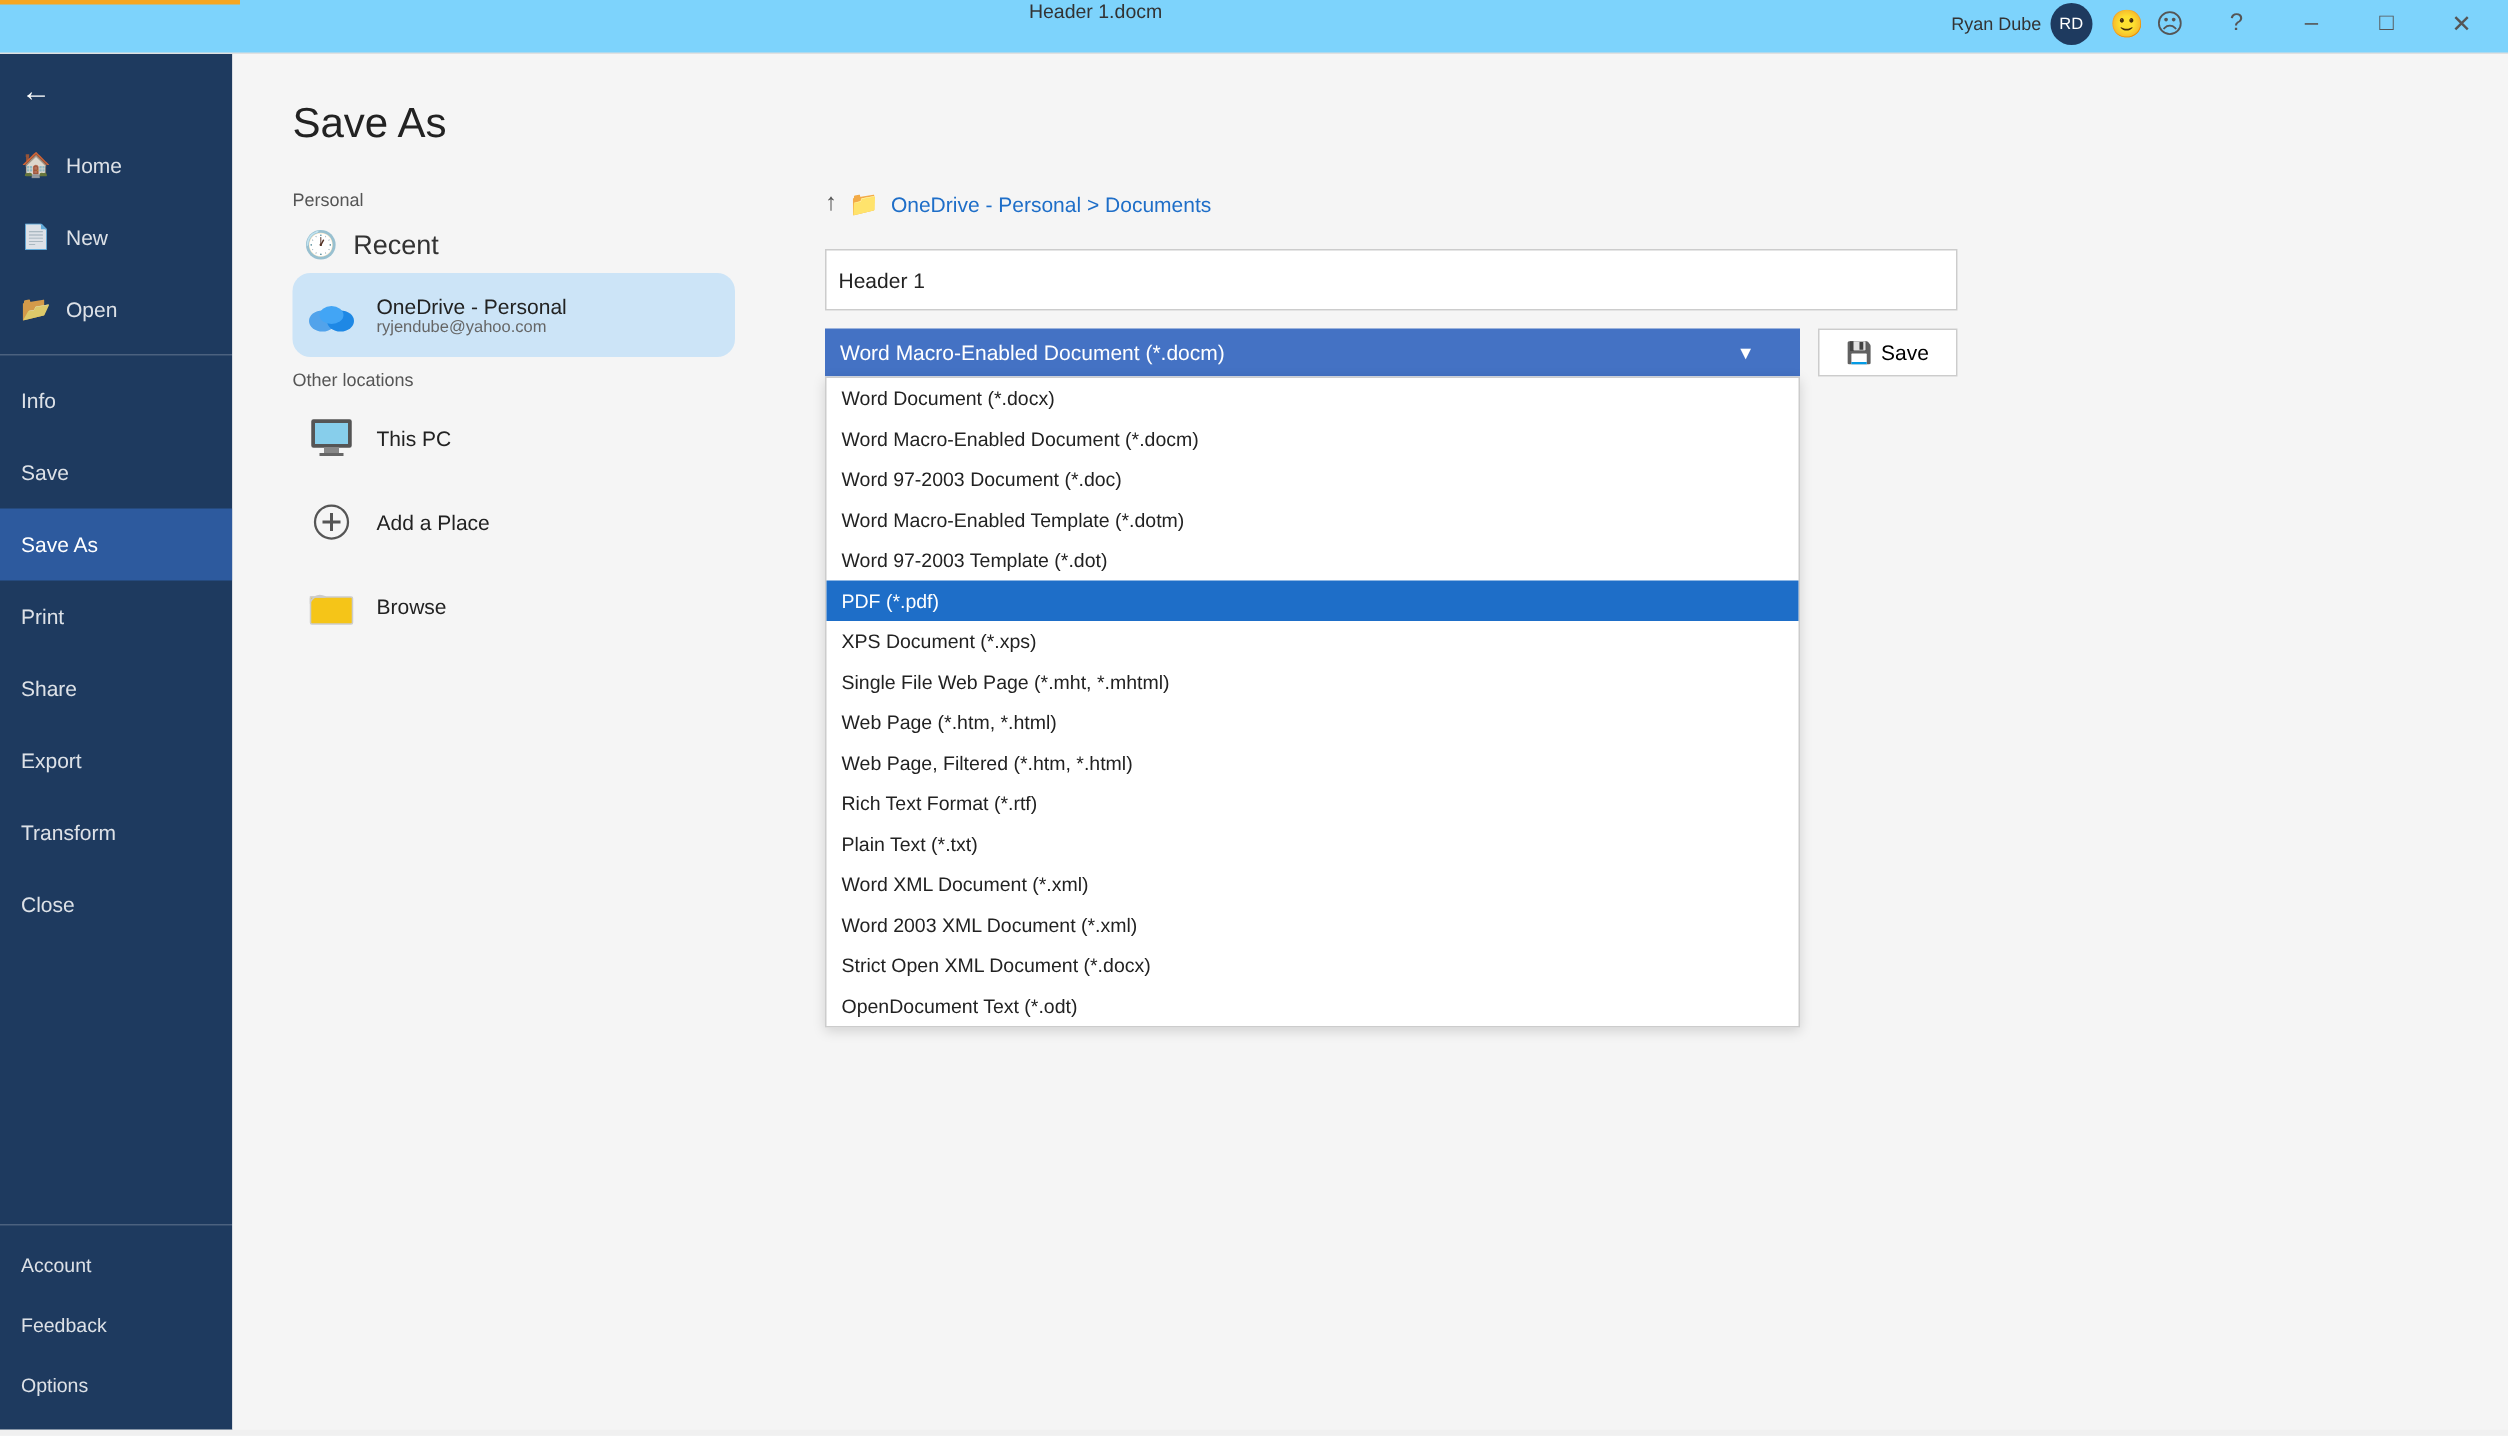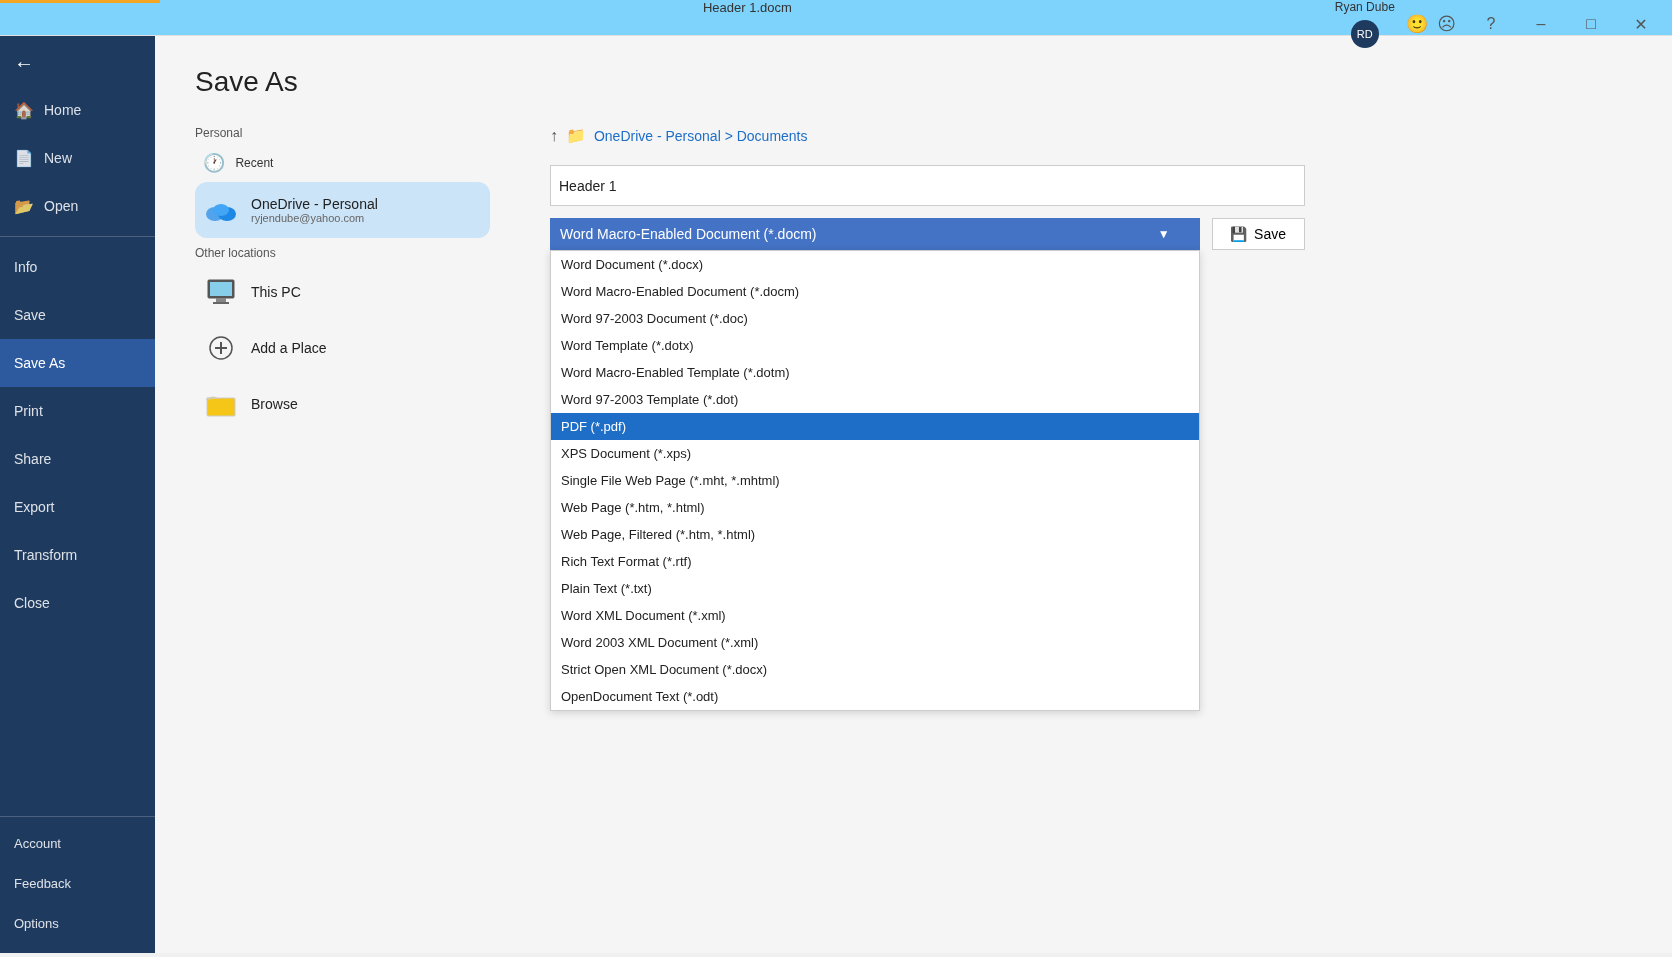--- a/index.html
+++ b/index.html
@@ -13,21 +13,21 @@
       align-items: flex-start;
       justify-content: space-between;
       border-bottom: 1px solid #e0e0e0;
       position: relative;
     }
     .title-bar-left { width: 160px; display: flex; align-items: center; padding-left: 8px; }
     .title-bar-center { flex: 1; text-align: center; font-size: 13px; color: #333; }
     .title-bar-right { display: flex; align-items: center; gap: 4px; padding-right: 8px; }
     .title-bar-top-accent { position: absolute; top: 0; left: 0; right: 0; height: 3px; background: linear-gradient(to right, #f5a623, #f5a623 160px, transparent 160px); }
 
-    .user-info { display: flex; align-items: center; gap: 6px; font-size: 12px; color: #333; margin-right: 8px; flex-direction: column; }
+    .user-info { display: flex; align-items: center; gap: 6px; font-size: 12px; color: #333; margin-right: 8px; }
     .user-avatar { width: 28px; height: 28px; background: #1e3a5f; color: white; border-radius: 50%; display: flex; align-items: center; justify-content: center; font-size: 11px; font-weight: normal; }
     .title-btn { width: 46px; height: 32px; display: flex; align-items: center; justify-content: center; cursor: pointer; font-size: 16px; color: #555; border: none; background: transparent; }
     .feedback-icons { display: flex; gap: 8px; align-items: center; margin-right: 8px; }
     .feedback-icon { font-size: 18px; cursor: pointer; color: #555; }
 
     
     .main-layout { display: flex; height: calc(957px - 40px); }
 
     
     .sidebar {
@@ -103,21 +103,21 @@
     .location-item .loc-name { font-size: 14px; color: #222; }
     .location-item .loc-email { font-size: 11px; color: #666; }
     .recent-item {
       display: flex;
       align-items: center;
       gap: 10px;
       padding: 8px 8px;
       cursor: pointer;
     }
     .recent-item .icon { font-size: 18px; color: #888; }
-    .recent-item .label { font-size: 12px; color: #333; }
+    .recent-item .label { font-size: 18px; color: #333; }
 
     
     .file-panel {
       flex: 1;
       background: #f5f5f5;
       padding: 0 30px 30px 20px;
       display: flex;
       flex-direction: column;
       gap: 12px;
     }
@@ -372,21 +372,20 @@
         <div class="filetype-row">
           <div class="filetype-select-container">
             <div class="filetype-selected">
               <span>Word Macro-Enabled Document (*.docm)</span>
               <span class="arrow">▼</span>
             </div>
             <div class="filetype-dropdown" id="filetype-dropdown">
             <div class="filetype-option">Word Document (*.docx)</div>
                 <div class="filetype-option">Word Macro-Enabled Document (*.docm)</div>
                 <div class="filetype-option">Word 97-2003 Document (*.doc)</div>
-                <div class="filetype-option">Word Template (*.dotx)</div>
                 <div class="filetype-option">Word Macro-Enabled Template (*.dotm)</div>
                 <div class="filetype-option">Word 97-2003 Template (*.dot)</div>
                 <div class="filetype-option highlighted">PDF (*.pdf)</div>
                 <div class="filetype-option">XPS Document (*.xps)</div>
                 <div class="filetype-option">Single File Web Page (*.mht, *.mhtml)</div>
                 <div class="filetype-option">Web Page (*.htm, *.html)</div>
                 <div class="filetype-option">Web Page, Filtered (*.htm, *.html)</div>
                 <div class="filetype-option">Rich Text Format (*.rtf)</div>
                 <div class="filetype-option">Plain Text (*.txt)</div>
                 <div class="filetype-option">Word XML Document (*.xml)</div>

